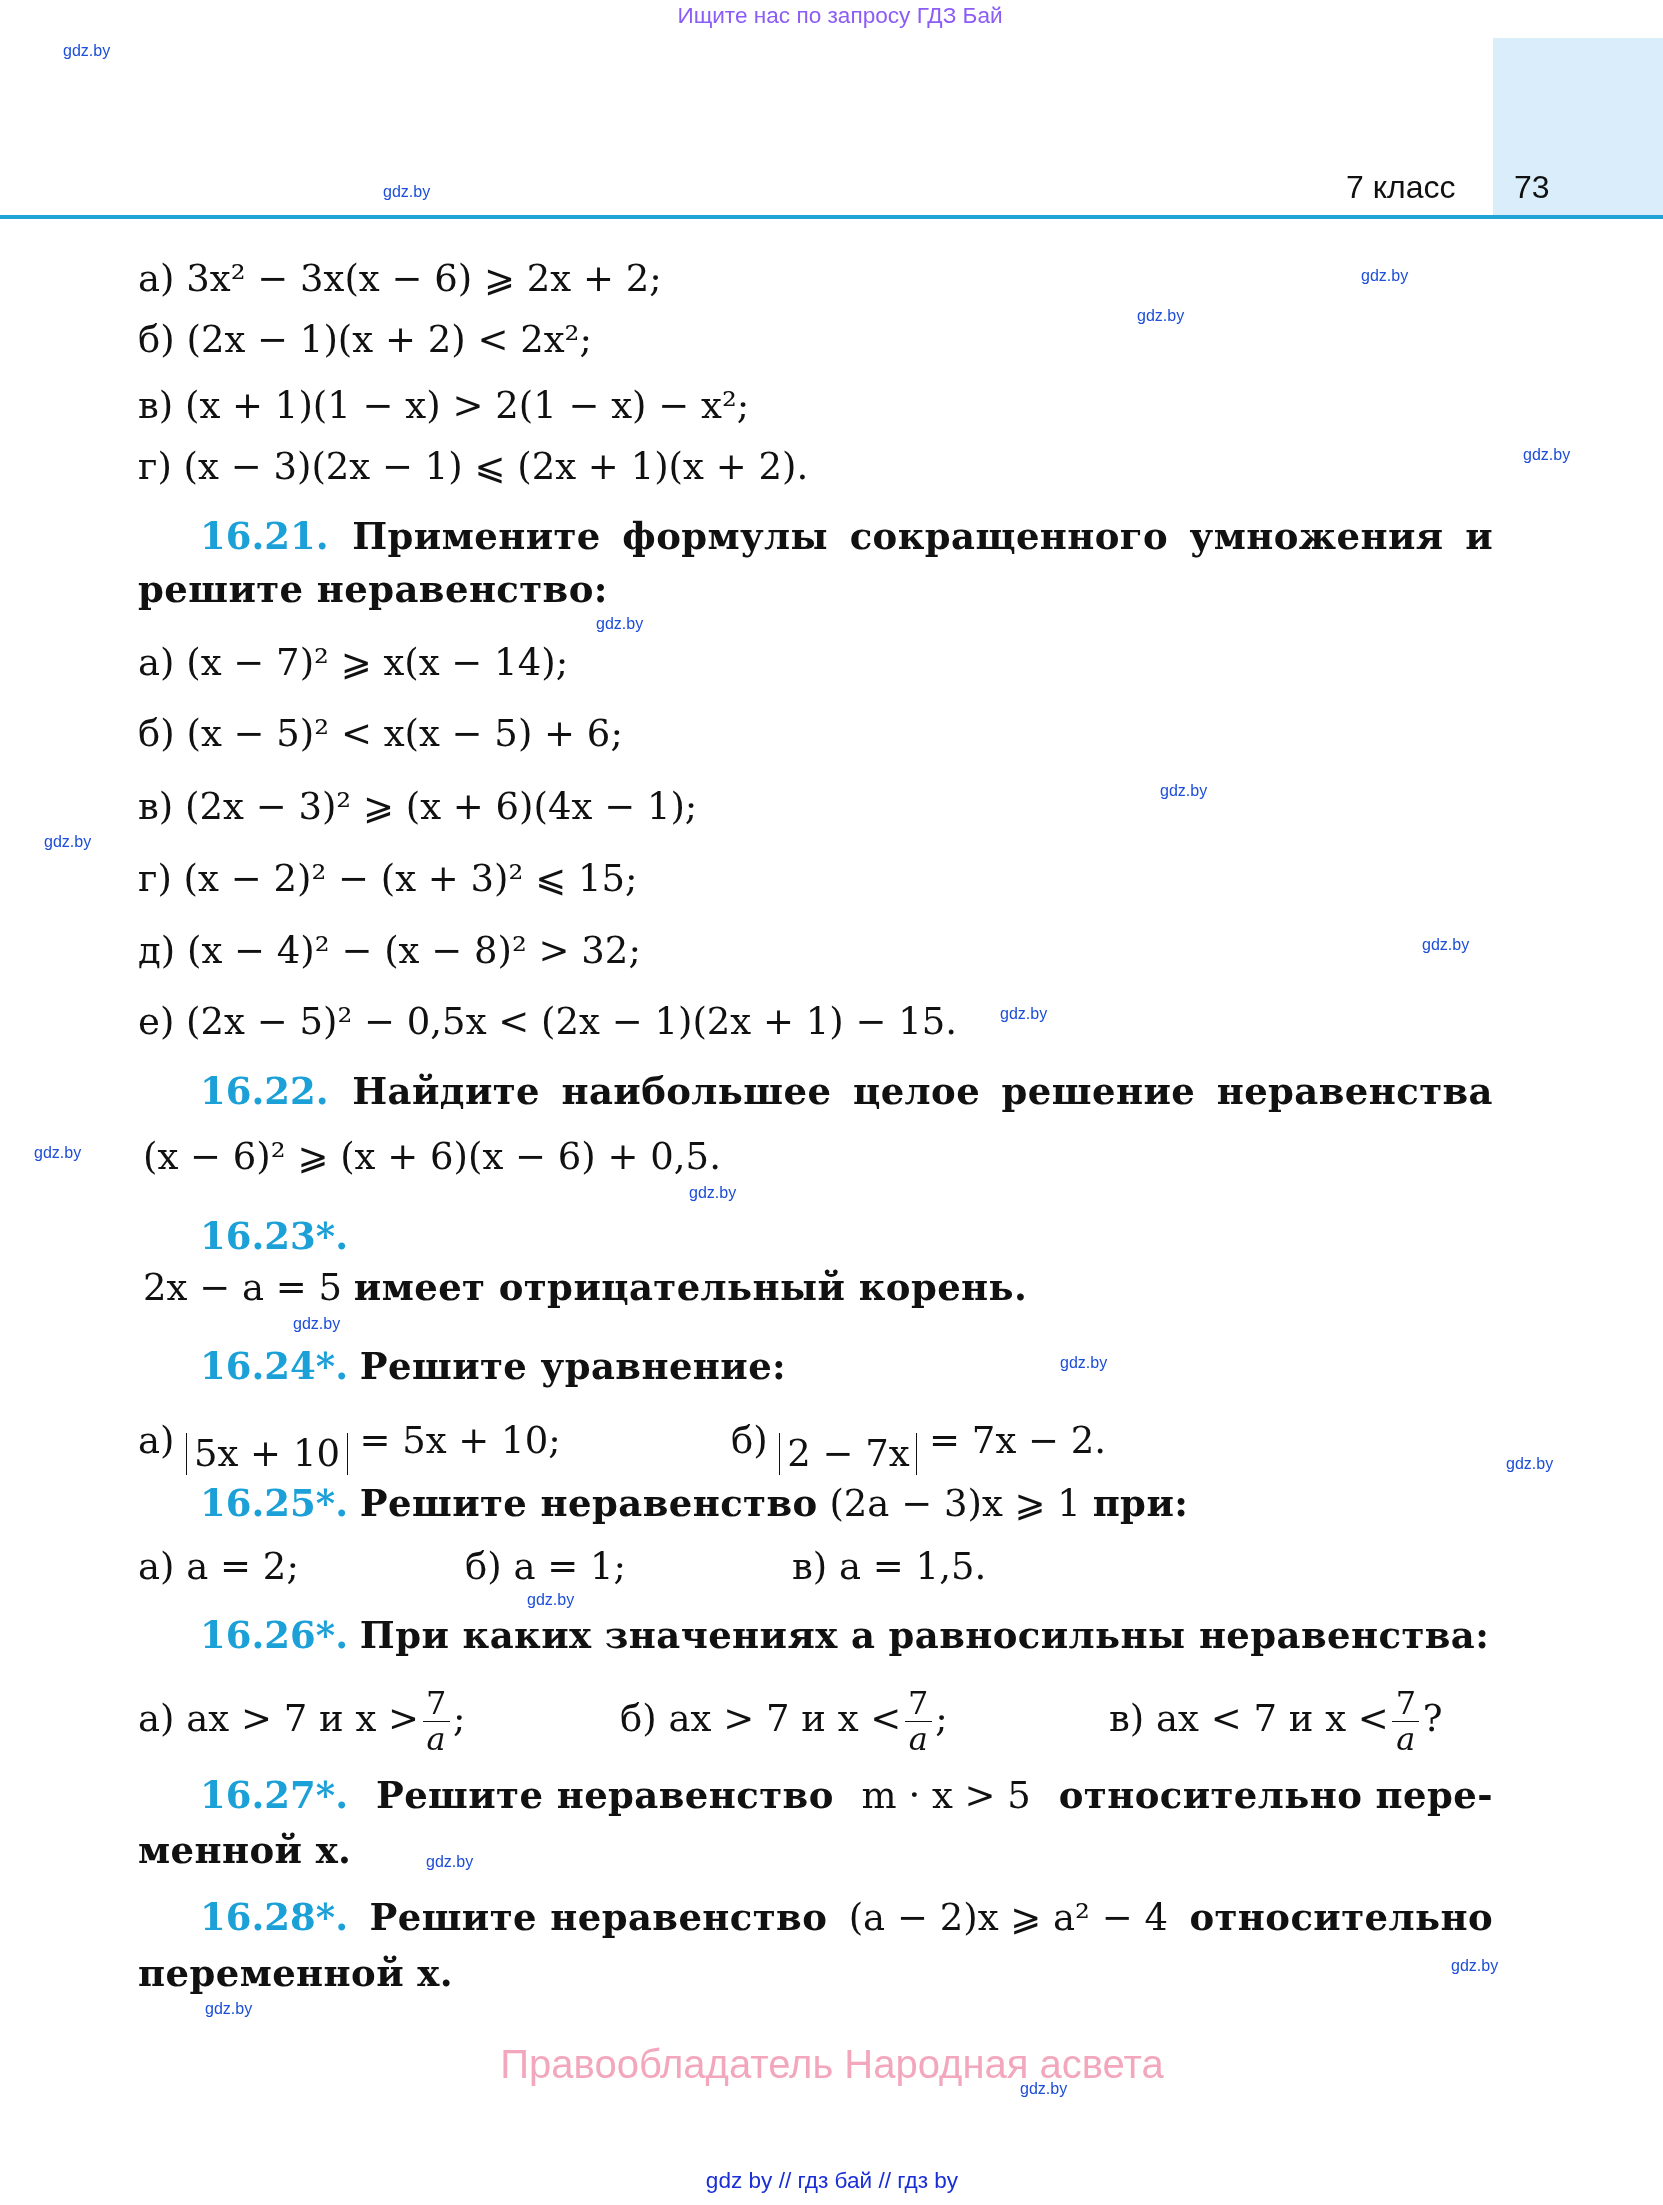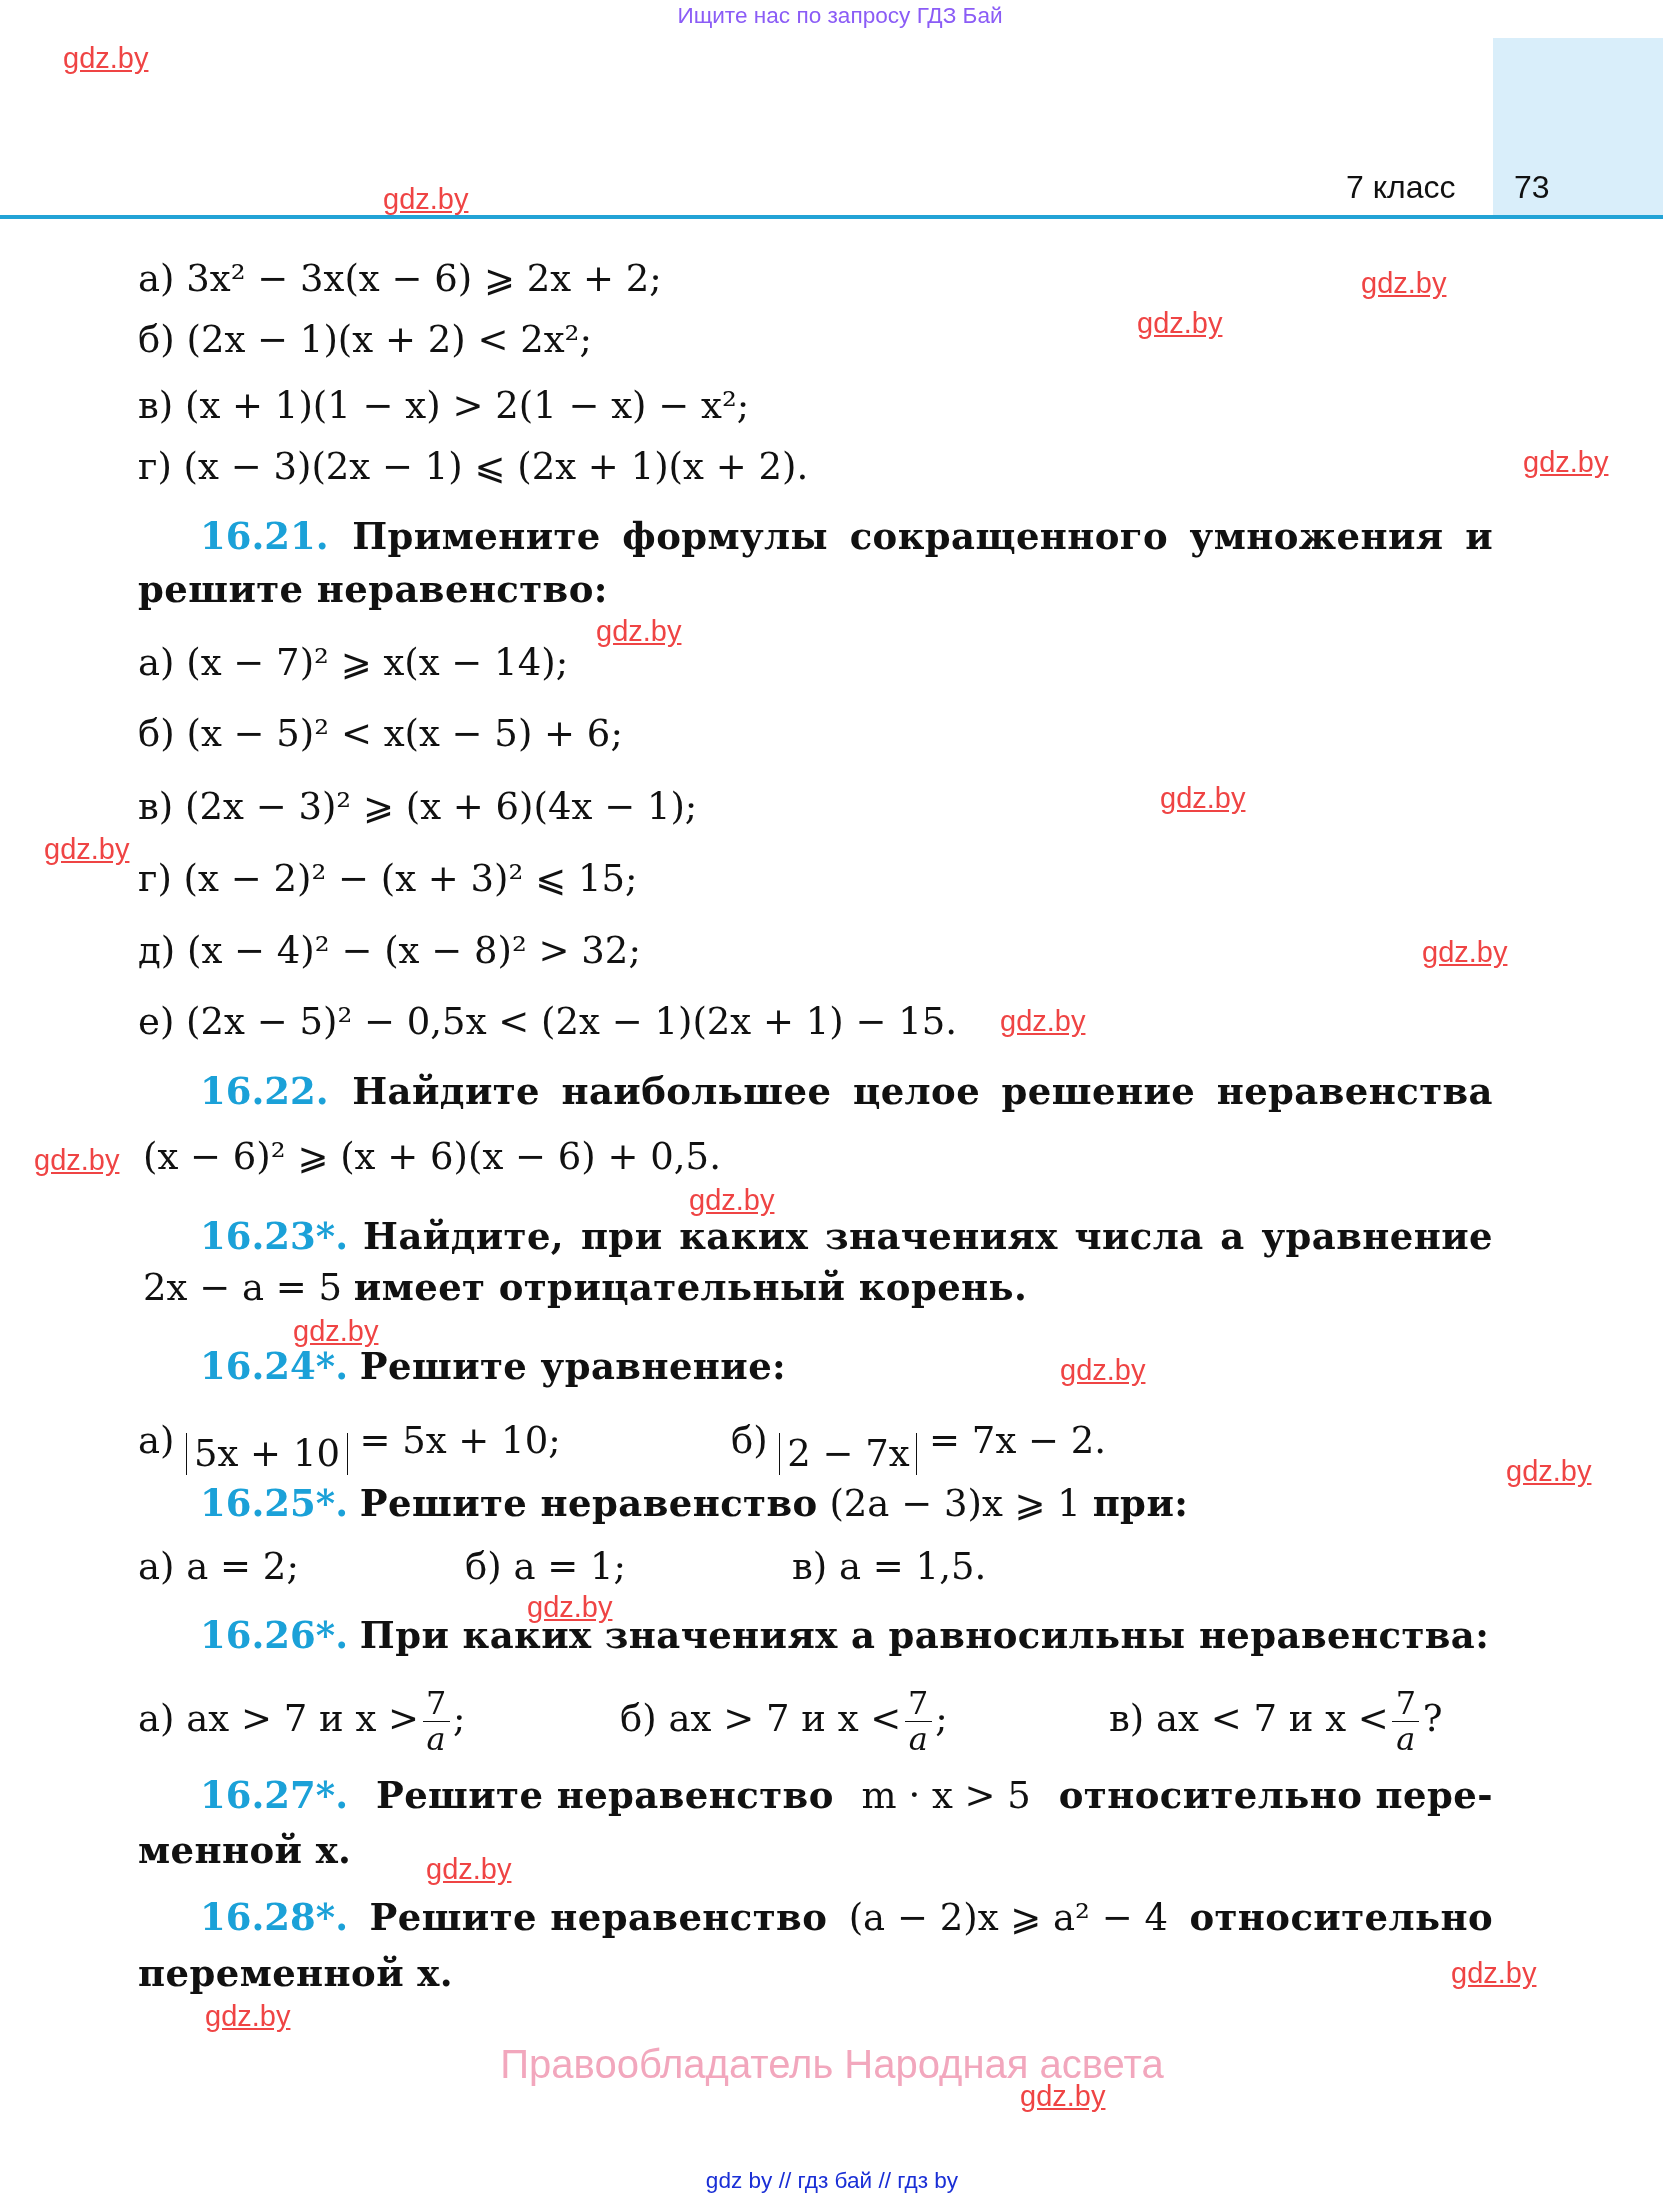--- a/index.html
+++ b/index.html
@@ -1,19 +1,19 @@
 <!DOCTYPE html>
 <html style="font-size:13.4px"><head>
 <meta charset="utf-8">
 <style>
   html, body { margin:0; padding:0; }
   body { width:1664px; height:2205px; position:relative; background:#ffffff; overflow:hidden;
          font-family:"DejaVu Serif", serif; color:#111; }
   .abs { position:absolute; white-space:nowrap; }
-  .wm { font-family:"Liberation Sans", sans-serif; font-size:29px; color:#ef4444;text-decoration:underline; }
+  .wm { font-family:"Liberation Sans", sans-serif; font-size:16px; color:#1d4ed8; }
   .topnote { font-family:"Liberation Sans", sans-serif; font-size:22.6px; color:#8b5cf6; left:0; width:1664px; text-align:center; top:3.4px;margin-left:8px; }
   .pagebox { left:1493px; top:38px; width:170px; height:179px; background:#d9eefa; }
   .rule { left:0; top:215px; width:1664px; height:4.2px; background:#22a3d6; }
   .hdr { font-family:"Liberation Sans", sans-serif; font-size:32px; color:#111; }
   .line { font-family:"DejaVu Serif", serif; font-size:37px; color:#111; line-height:1; }
   .num { color:#1ba1d8; font-weight:bold; }
   .txt { font-weight:bold; letter-spacing:0.4px; }
   .math { font-family:"DejaVu Serif", serif; }
   .frac { display:inline-block; vertical-align:middle; text-align:center; font-size:32px; line-height:1; margin:0 3.4px; }
   .frac .n { display:block; border-bottom:1.7px solid #111; padding:0 3.4px 1.7px; }
@@ -85,21 +85,20 @@
 <div class="abs line" style="left:138px; top:1003px;"><span>е)</span> <span class="math">(2x − 5)² − 0,5x &lt; (2x − 1)(2x + 1) − 15.</span></div>
 
 <div class="abs line" style="left:200px; top:1073px; width:1293px; display:flex;">
   <span class="num">16.22.</span>
   <span class="txt" style="flex:1; margin-left:23.5px; text-align:justify; text-align-last:justify;">Найдите наибольшее целое решение неравенства</span>
 </div>
 <div class="abs line math" style="left:143px; top:1138px;">(x − 6)² ⩾ (x + 6)(x − 6) + 0,5.</div>
 
 <div class="abs line" style="left:200px; top:1218px; width:1293px; display:flex;">
   <span class="num">16.23*.</span>
-  <span class="txt" style="flex:1; margin-left:15px; text-align:justify; text-align-last:justify;">Найдите, при каких значениях числа a уравнение</span>
 </div>
 <div class="abs line" style="left:143px; top:1269px;">
   <span class="math">2x − a = 5</span>
   <span class="txt">имеет отрицательный корень.</span>
 </div>
 
 <div class="abs line" style="left:200px; top:1348px;">
   <span class="num">16.24*.</span>
   <span class="txt">Решите уравнение:</span>
 </div>

